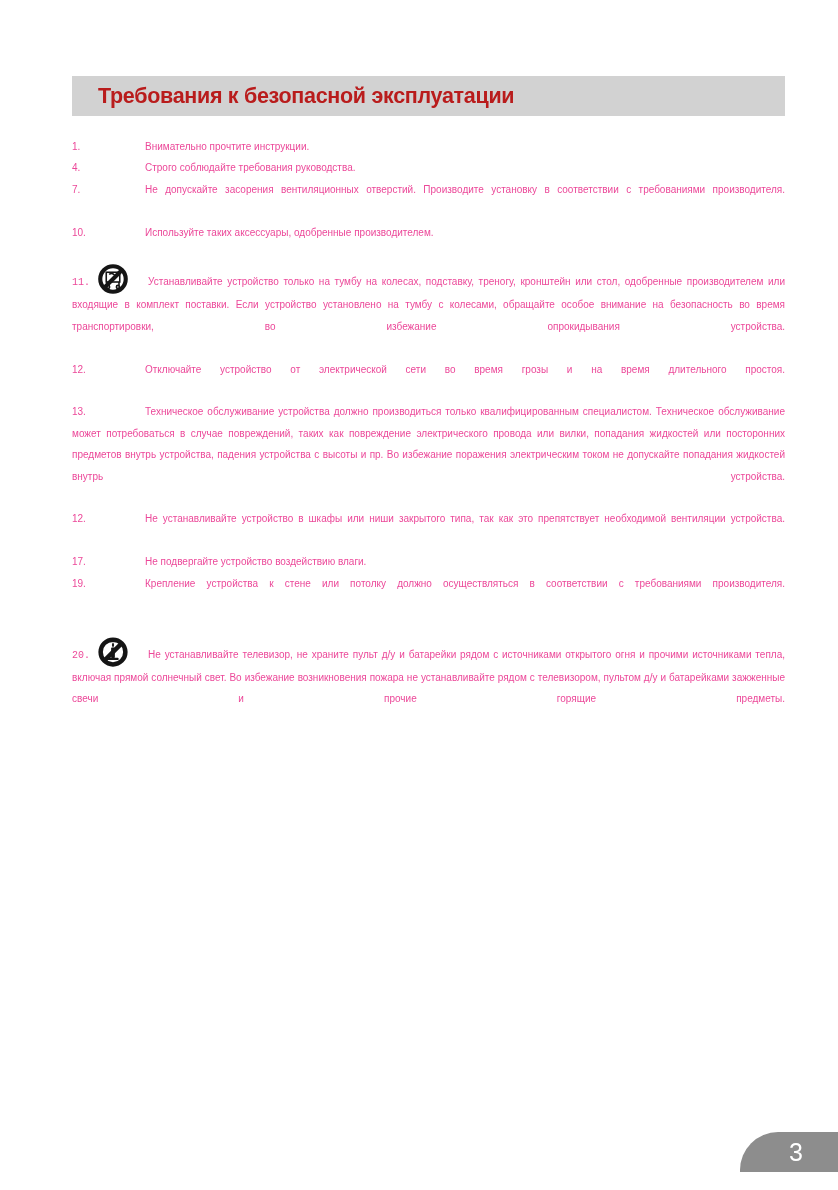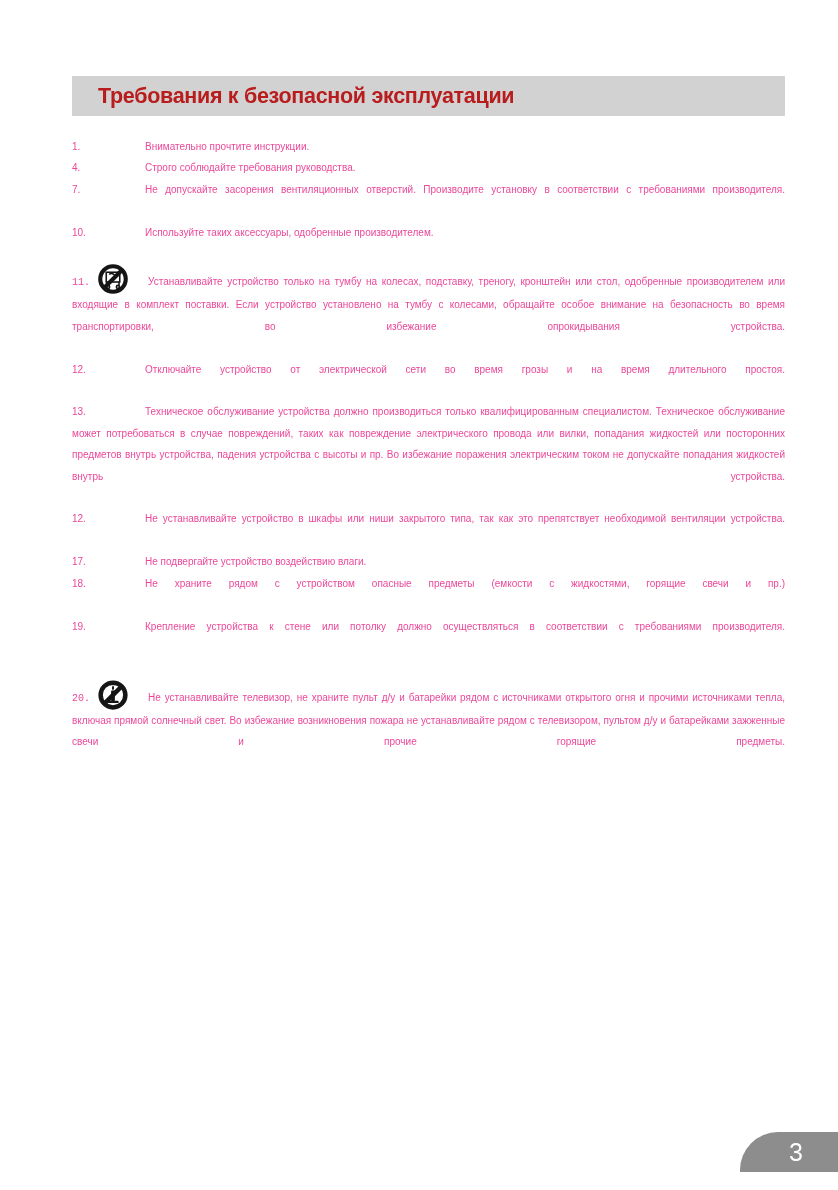--- a/index.html
+++ b/index.html
@@ -141,21 +141,20 @@
             <circle cx="13.5" cy="30.5" r="2"></circle>
             <circle cx="26.5" cy="30.5" r="2"></circle>
             <path d="M15 14 q3 -3 6 0 q3 3 5 1"></path>
           </g>
           <line x1="8" y1="32" x2="32" y2="8" stroke="#151515" stroke-width="5.5" stroke-linecap="butt"></line>
         </svg></span><span class="icon-gap"></span><span class="txt">Устанавливайте устройство только на тумбу на колесах, подставку, треногу, кронштейн или стол, одобренные производителем или входящие в комплект поставки. Если устройство установлено на тумбу с колесами, обращайте особое внимание на безопасность во время транспортировки, во избежание опрокидывания устройства.</span></p>
     <p class="item"><span class="num">12.</span><span class="txt">Отключайте устройство от электрической сети во время грозы и на время длительного простоя.</span></p>
     <p class="item"><span class="num">13.</span><span class="txt">Техническое обслуживание устройства должно производиться только квалифицированным специалистом. Техническое обслуживание может потребоваться в случае повреждений, таких как повреждение электрического провода или вилки, попадания жидкостей или посторонних предметов внутрь устройства, падения устройства с высоты и пр. Во избежание поражения электрическим током не допускайте попадания жидкостей внутрь устройства.</span></p>
     <p class="item"><span class="num">12.</span><span class="txt">Не устанавливайте устройство в шкафы или ниши закрытого типа, так как это препятствует необходимой вентиляции устройства.</span></p>
     <p class="item nojust"><span class="num">17.</span><span class="txt">Не подвергайте устройство воздействию влаги.</span></p>
-    <p class="item"><span class="num">18.</span><span class="txt">Не храните рядом с устройством опасные предметы (емкости с жидкостями, горящие свечи и пр.)</span></p>
     <p class="item"><span class="num">19.</span><span class="txt">Крепление устройства к стене или потолку должно осуществляться в соответствии с требованиями производителя.</span></p>
     <div class="spacer"></div>
     <p class="item item-with-icon"><span class="num">20.</span><span class="icon-inline"><svg viewBox="0 0 40 40" xmlns="http://www.w3.org/2000/svg">
           <circle cx="20" cy="20" r="16.5" fill="none" stroke="#151515" stroke-width="6"></circle>
           <g fill="#151515">
             <rect x="17.5" y="14" width="5" height="14" rx="1"></rect>
             <rect x="12.5" y="27.5" width="15" height="3.2" rx="1.2"></rect>
             <path d="M20 7 q3 4 0 7 q-3 -3 0 -7Z"></path>
           </g>
           <line x1="8.5" y1="31.5" x2="31.5" y2="8.5" stroke="#151515" stroke-width="6" stroke-linecap="butt"></line>

